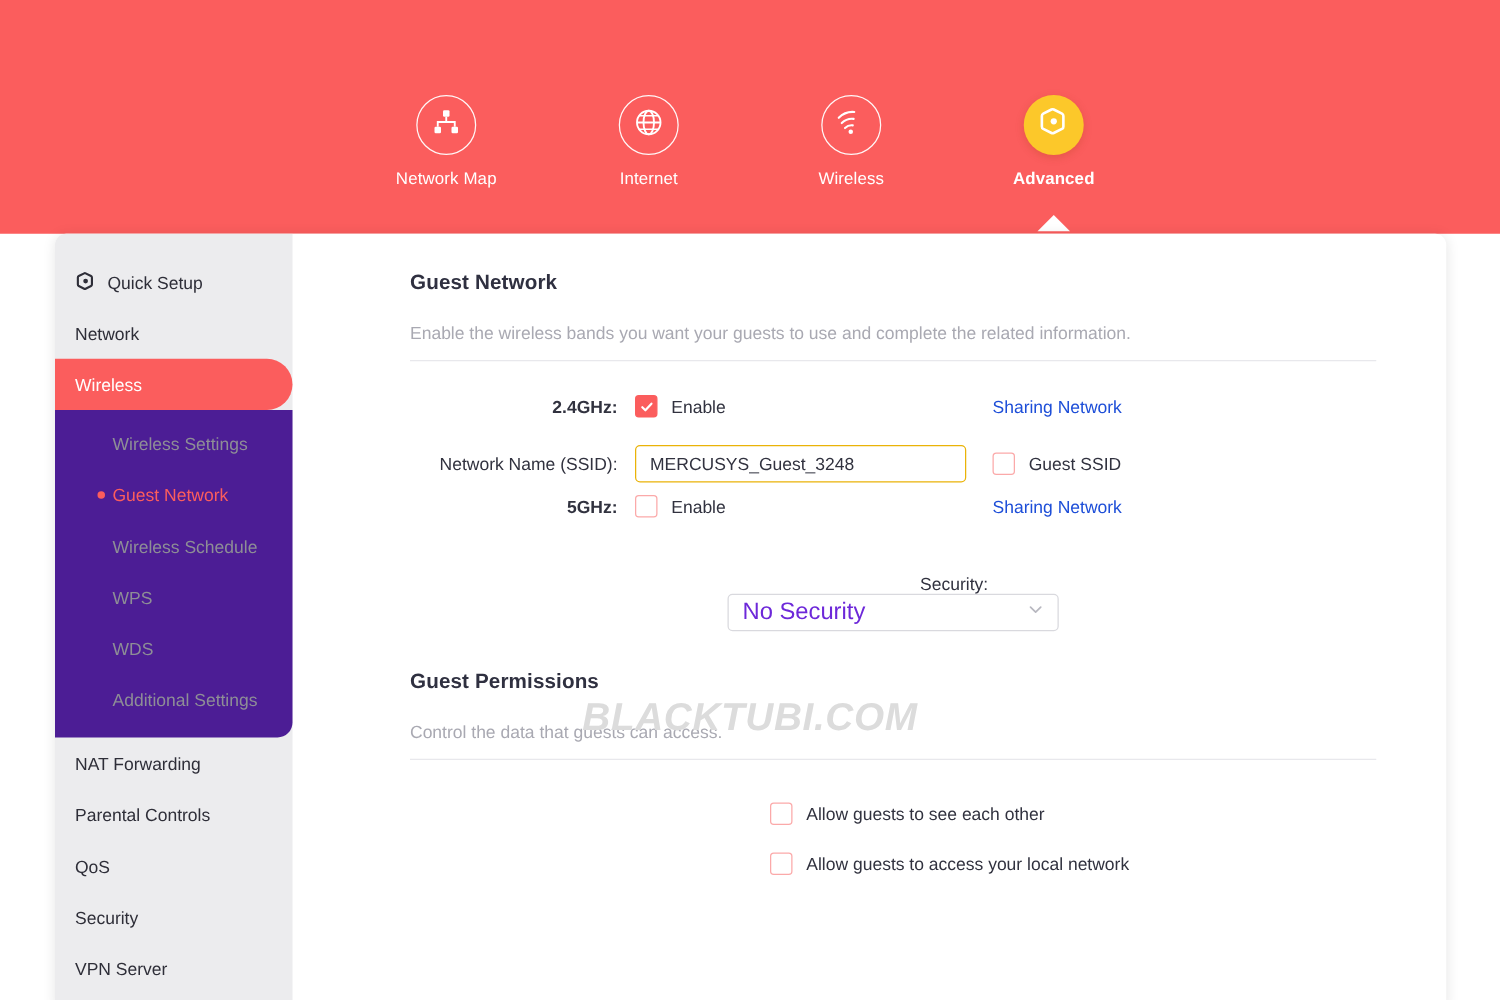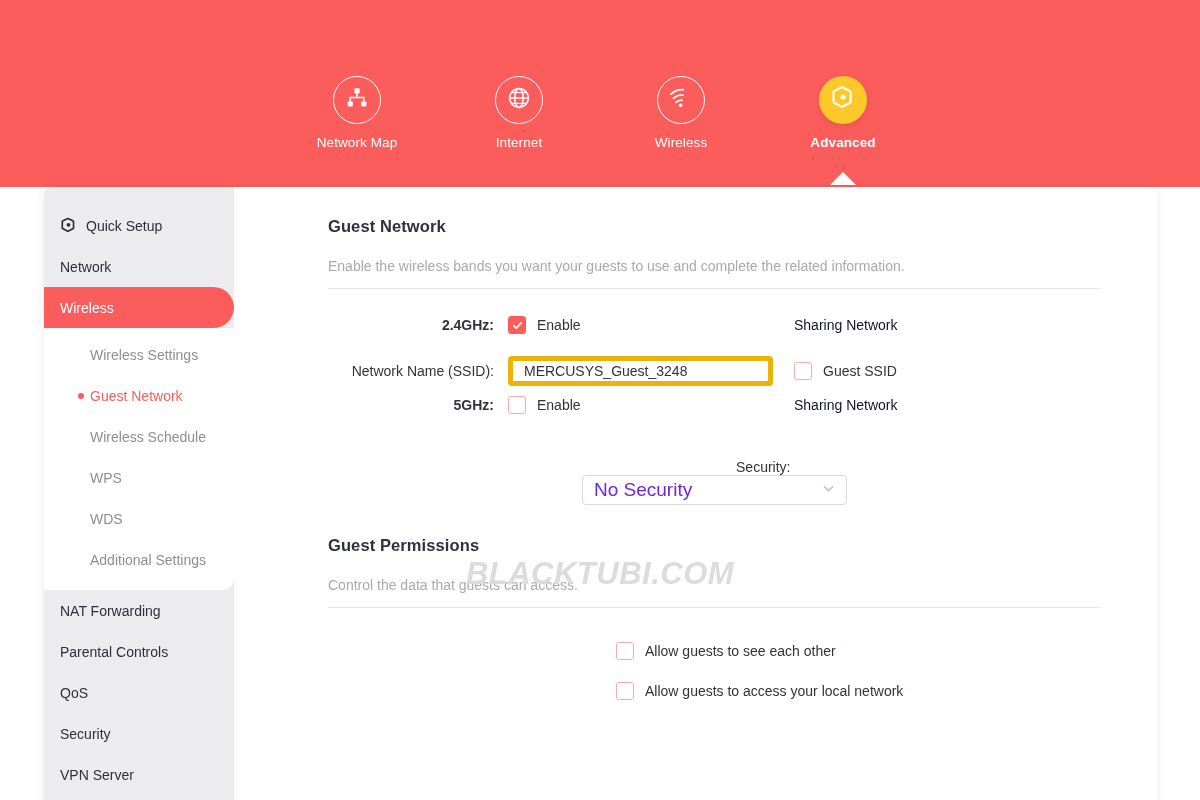--- a/index.html
+++ b/index.html
@@ -161,21 +161,21 @@
   }
   .side-item .qs-icon { margin-right: 9px; display: flex; }
   .side-item.active {
     background: #fb5d5d;
     color: #ffffff;
     border-radius: 0 21px 21px 0;
     margin-right: 0px;
     width: 190px;
   }
   .submenu {
-    background: #ffffff;
+    background: #4c1d95;
     border-radius: 0 0 12px 0;
     padding: 6px 0 10px 16px;
   }
   .sub-item {
     height: 41px;
     display: flex;
     align-items: center;
     padding-left: 30px;
     font-size: 14px;
     color: #8e8e96;
@@ -248,21 +248,21 @@
   .cb-label {
     margin-left: 11px;
     font-size: 14px;
     color: #31323f;
     white-space: nowrap;
   }
 
   .txtinput {
     width: 265px;
     height: 30px;
-    border: 5px solid #eab308;
+    border: 1px solid #eab308;
     border-radius: 4px;
     padding: 0 11px;
     font-size: 14px;
     color: #31323f;
     font-family: "Liberation Sans", sans-serif;
     background: #fff;
     outline: none;
   }
   .selwrap {
     width: 265px;
@@ -273,21 +273,21 @@
     align-items: center;
     padding: 0 11px;
     background: #fff;
     cursor: pointer;
     justify-content: space-between;
   }
   .selwrap .selval { font-size: 19px; color: #6d28d9; }
 
   .sharelink {
     font-size: 14px;
-    color: #0f172a;
+    color: #1d4ed8;
     cursor: pointer;
     white-space: nowrap;
   }
 
   .right-slot {
     position: absolute;
     left: 560px;
     display: flex;
     align-items: center;
   }

